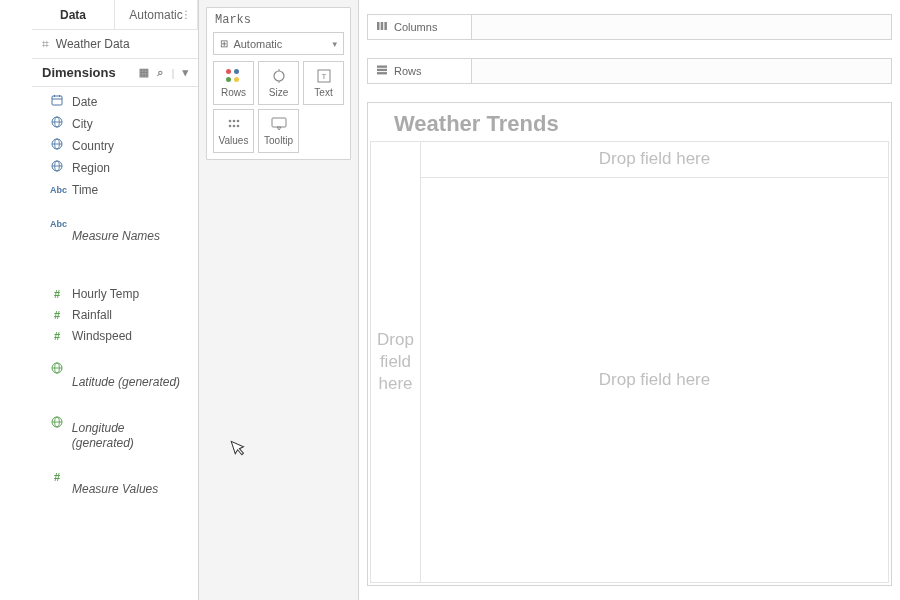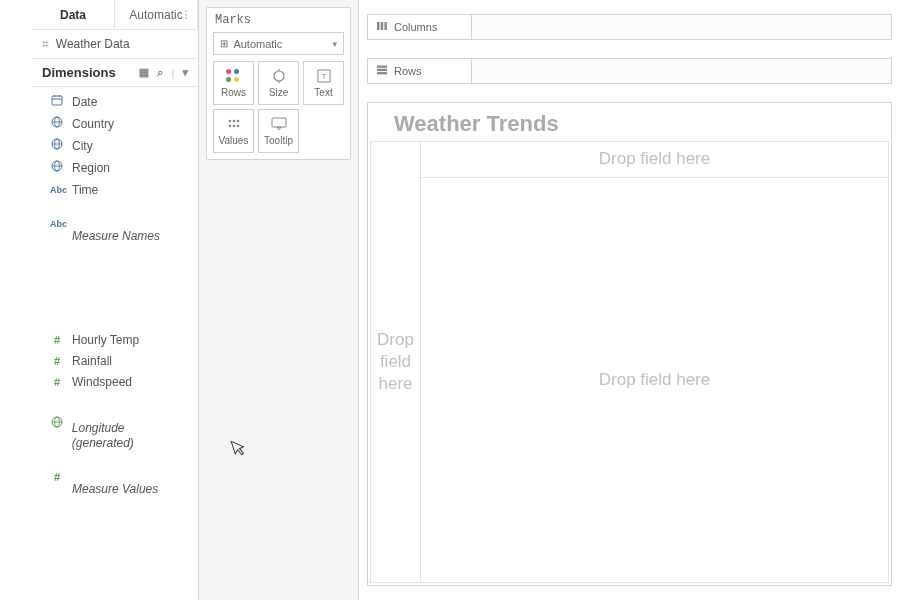--- a/index.html
+++ b/index.html
@@ -308,29 +308,29 @@
             <line x1="8.5" y1="1" x2="8.5" y2="3" stroke="#4e79a7" stroke-width="1"></line>
           </svg></span>
         <span>Date</span>
       </div>
       <div class="field">
         <span class="fld-icon"><svg width="12" height="12" viewBox="0 0 12 12">
             <circle cx="6" cy="6" r="5" fill="none" stroke="#4e79a7" stroke-width="1"></circle>
             <ellipse cx="6" cy="6" rx="2.3" ry="5" fill="none" stroke="#4e79a7" stroke-width="0.9"></ellipse>
             <line x1="1" y1="6" x2="11" y2="6" stroke="#4e79a7" stroke-width="0.9"></line>
           </svg></span>
-        <span>Country</span>
+        <span>City</span>
       </div>
       <div class="field">
         <span class="fld-icon"><svg width="12" height="12" viewBox="0 0 12 12">
             <circle cx="6" cy="6" r="5" fill="none" stroke="#4e79a7" stroke-width="1"></circle>
             <ellipse cx="6" cy="6" rx="2.3" ry="5" fill="none" stroke="#4e79a7" stroke-width="0.9"></ellipse>
             <line x1="1" y1="6" x2="11" y2="6" stroke="#4e79a7" stroke-width="0.9"></line>
           </svg></span>
-        <span>City</span>
+        <span>Country</span>
       </div>
       <div class="field">
         <span class="fld-icon"><svg width="12" height="12" viewBox="0 0 12 12">
             <circle cx="6" cy="6" r="5" fill="none" stroke="#4e79a7" stroke-width="1"></circle>
             <ellipse cx="6" cy="6" rx="2.3" ry="5" fill="none" stroke="#4e79a7" stroke-width="0.9"></ellipse>
             <line x1="1" y1="6" x2="11" y2="6" stroke="#4e79a7" stroke-width="0.9"></line>
           </svg></span>
         <span>Region</span>
       </div>
       <div class="field">
@@ -350,20 +350,28 @@
         <span class="fld-icon measure"><span style="font-size:11px;font-weight:600;color:#59a14f;">#</span></span>
         <span>Hourly Temp</span>
       </div>
       <div class="field">
         <span class="fld-icon measure"><span style="font-size:11px;font-weight:600;color:#59a14f;">#</span></span>
         <span>Rainfall</span>
       </div>
       <div class="field">
         <span class="fld-icon measure"><span style="font-size:11px;font-weight:600;color:#59a14f;">#</span></span>
         <span>Windspeed</span>
+      </div>
+      <div class="field">
+        <span class="fld-icon measure"><svg width="12" height="12" viewBox="0 0 12 12">
+            <circle cx="6" cy="6" r="5" fill="none" stroke="#59a14f" stroke-width="1"></circle>
+            <ellipse cx="6" cy="6" rx="2.3" ry="5" fill="none" stroke="#59a14f" stroke-width="0.9"></ellipse>
+            <line x1="1" y1="6" x2="11" y2="6" stroke="#59a14f" stroke-width="0.9"></line>
+          </svg></span>
+        <span class="italic">Latitude (generated)</span>
       </div>
       <div class="field">
         <span class="fld-icon measure"><svg width="12" height="12" viewBox="0 0 12 12">
             <circle cx="6" cy="6" r="5" fill="none" stroke="#59a14f" stroke-width="1"></circle>
             <ellipse cx="6" cy="6" rx="2.3" ry="5" fill="none" stroke="#59a14f" stroke-width="0.9"></ellipse>
             <line x1="1" y1="6" x2="11" y2="6" stroke="#59a14f" stroke-width="0.9"></line>
           </svg></span>
         <span class="italic">Longitude (generated)</span>
       </div>
       <div class="field">

